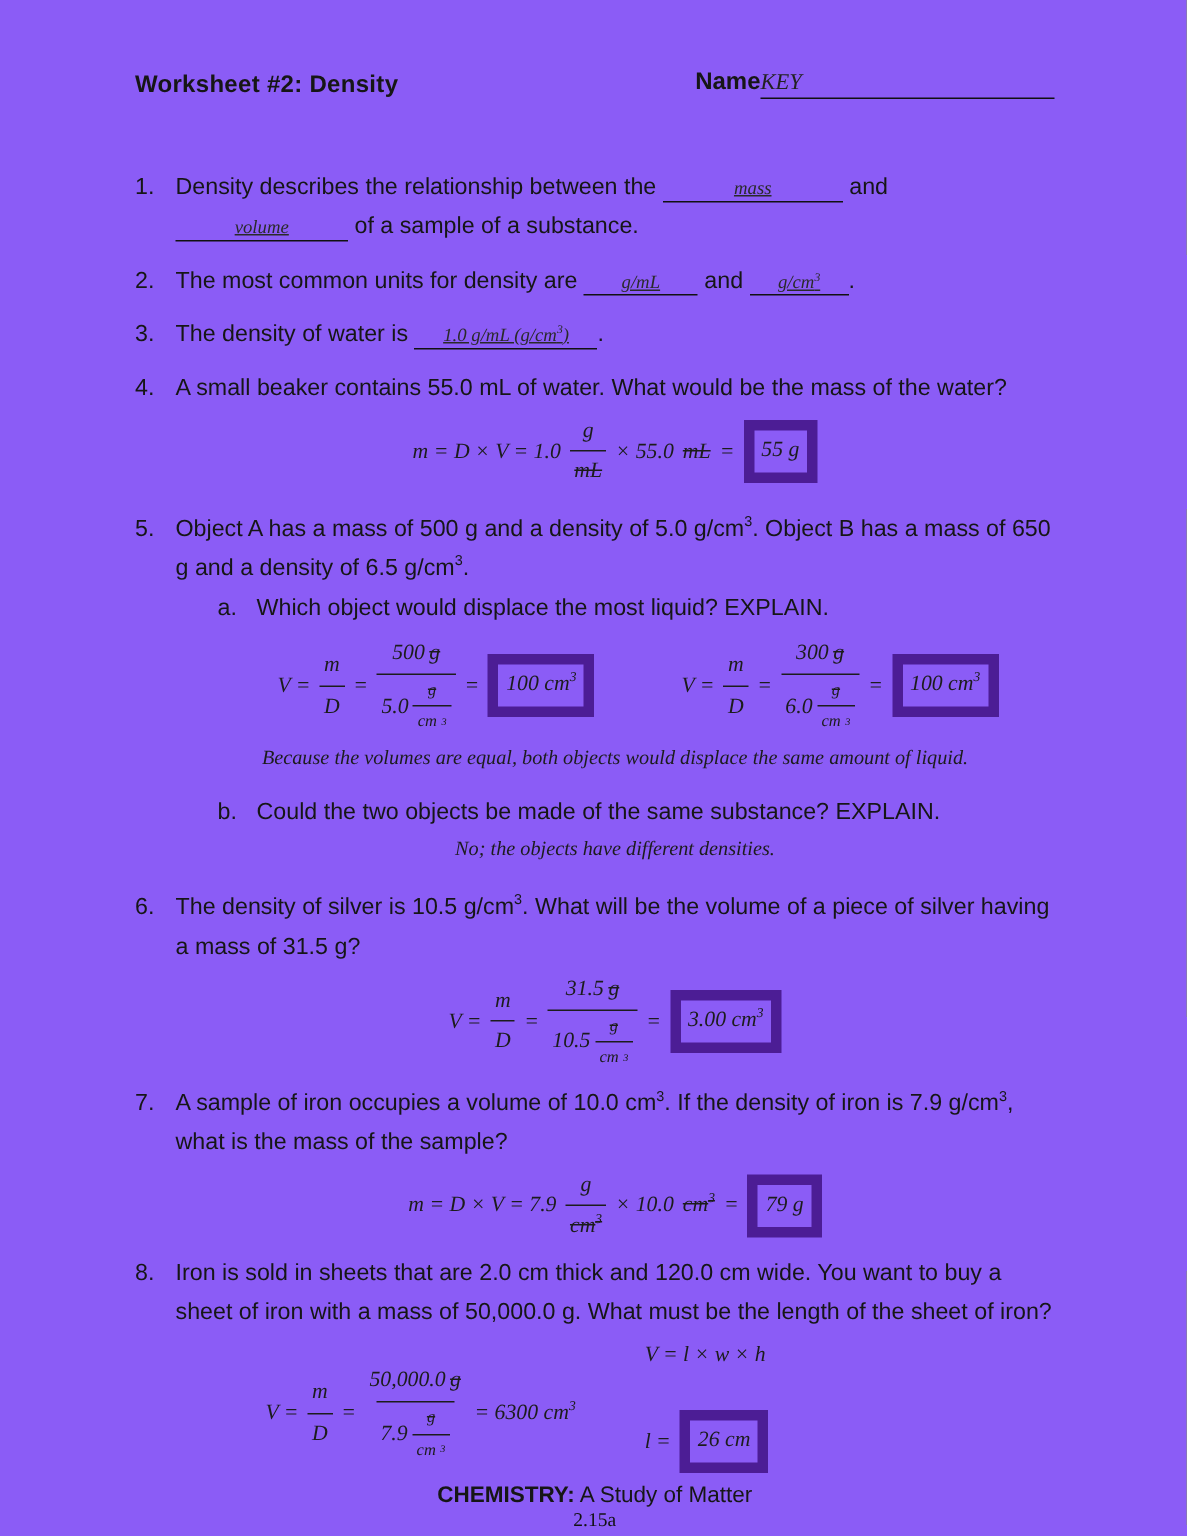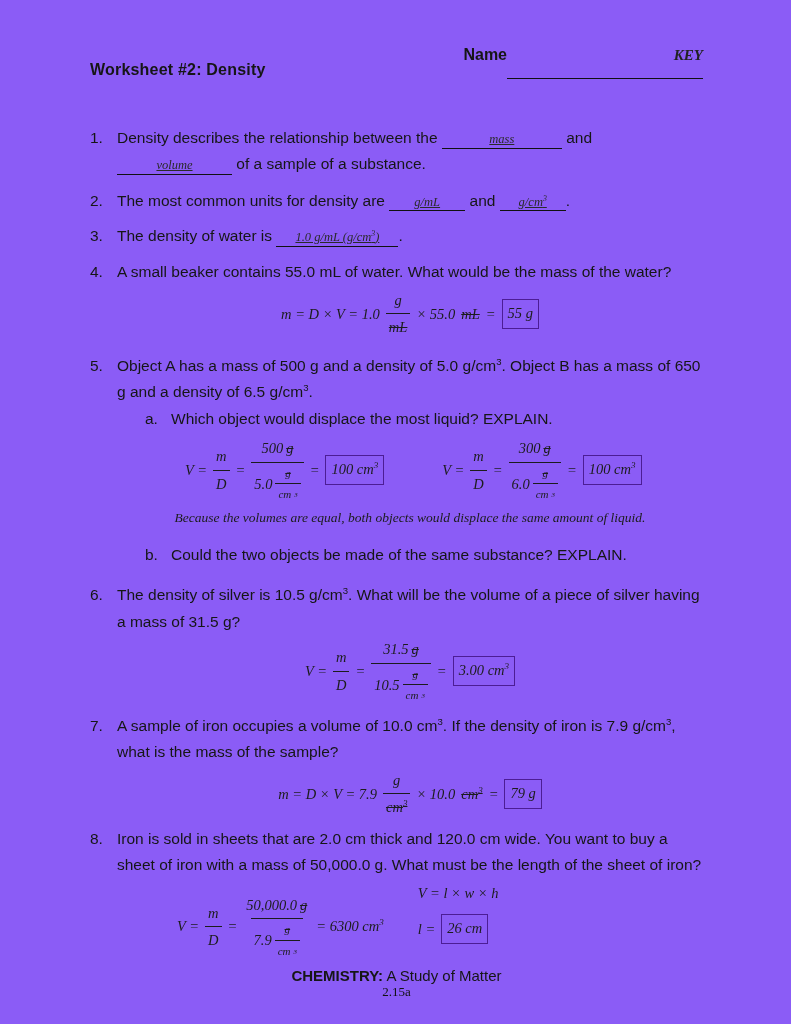--- a/index.html
+++ b/index.html
@@ -8,22 +8,22 @@
     position:relative; width:791px; height:1024px; margin:0 auto; background:#8b5cf6;
     font-family:"Liberation Sans", sans-serif; color:#161616;
     padding:46px 88px 0 90px; overflow:hidden;
   }
   
   .header { display:flex; justify-content:space-between; align-items:flex-end; }
   .title { font-size:16px; font-weight:bold; letter-spacing:0.2px; }
   .name-area { font-size:16px; font-weight:bold; white-space:nowrap; }
   .name-line {
     display:inline-block; width:196px; border-bottom:1.6px solid #111;
-    text-align:right; font-family:"Liberation Serif", serif; font-style:italic;
-    font-weight:bold; font-size:15px; color:#222; padding-bottom:14px;
+    text-align:left; font-family:"Liberation Serif", serif; font-style:italic;
+    font-weight:normal; font-size:15px; color:#222; padding-bottom:1px;
   }
   
   .question { display:flex; font-size:15.5px; line-height:1.7; }
   .qnum { width:27px; flex-shrink:0; }
   .qbody { flex:1; }
   .sub { display:flex; margin-left:28px; font-size:15.5px; line-height:1.7; }
   .sub .slabel { width:26px; flex-shrink:0; }
   
   .blank {
     display:inline-block; border-bottom:1.5px solid #111; text-align:center;
@@ -40,38 +40,38 @@
   }
   .formula-inline {
     font-family:"Liberation Serif", serif; font-style:italic; font-size:14.5px; color:#1c1c1c;
   }
   .center-row { display:flex; justify-content:center; }
   .frac { display:inline-flex; flex-direction:column; align-items:center; }
   .frac .num { padding:0 3px 1px 3px; display:flex; align-items:flex-end; gap:3px; }
   .frac .den { border-top:1px solid #1c1c1c; padding:1px 3px 0 3px; display:flex; align-items:center; gap:3px; }
   .sfrac { font-size:11px; }
   .struck { text-decoration:line-through; }
-  .boxed { border:1px solid #4c1d95; padding:1px 5px 2px 5px; white-space:nowrap; }
+  .boxed { border:7px solid #4c1d95; padding:1px 5px 2px 5px; white-space:nowrap; }
   .serif-note {
     font-family:"Liberation Serif", serif; font-style:italic; font-size:13.5px; color:#1c1c1c;
   }
   .tcenter { text-align:center; }
   
   .q1 { margin-top:46px; } .q2 { margin-top:10px; } .q3 { margin-top:9px; }
   .q4 { margin-top:10px; } .f4 { margin-top:2px; }
   .q5 { margin-top:13px; } .q5a { margin-top:0; }
   .f5row { display:flex; margin-left:68px; gap:58px; margin-top:4px; }
   .explain5 { margin-top:3px; }
   .q5b { margin-top:12px; } .ans5b { margin-top:0; }
   .q6 { margin-top:14px; } .f6 { margin-top:2px; }
   .q7 { margin-top:8px; } .f7 { margin-top:2px; }
   .q8 { margin-top:6px; }
   .q8work { display:flex; margin-left:60px; margin-top:2px; }
   .q8left { margin-top:12px; }
-  .q8right { margin-left:34px; display:flex; flex-direction:column; align-items:flex-start; gap:9px; }
+  .q8right { margin-left:46px; display:flex; flex-direction:column; align-items:flex-start; gap:25px; }
   
   .footer { margin-top:6px; text-align:center; }
   .footer-series { font-size:15px; }
   .footer-series .b { font-weight:bold; }
   .footer-copy { font-size:8px; font-family:"Liberation Serif", serif; color:#222; margin-top:1px; }
   .footer-code { font-size:13px; font-family:"Liberation Serif", serif; color:#111; }
 </style>
 </head>
 <body>
 
@@ -194,20 +194,21 @@
           </span>
           <span>=</span>
           <span class="boxed"><span>100 cm</span><sup>3</sup></span>
         </div>
       </div>
       <div class="serif-note tcenter explain5">Because the volumes are equal, both objects would displace the same amount of liquid.</div>
       <div class="sub q5b">
         <span class="slabel">b.</span>
         <span>Could the two objects be made of the same substance? EXPLAIN.</span>
       </div>
+      <div class="serif-note tcenter ans5b">No; the objects have different densities.</div>
     </div>
   </div>
 
   <div class="question q6">
     <span class="qnum">6.</span>
     <div class="qbody">
       <span>The density of silver is 10.5 g/cm</span><sup>3</sup><span>. What will be the volume of a piece of silver having a mass of 31.5 g?</span>
       <div class="center-row f6">
         <div class="formula">
           <span>V =</span>

